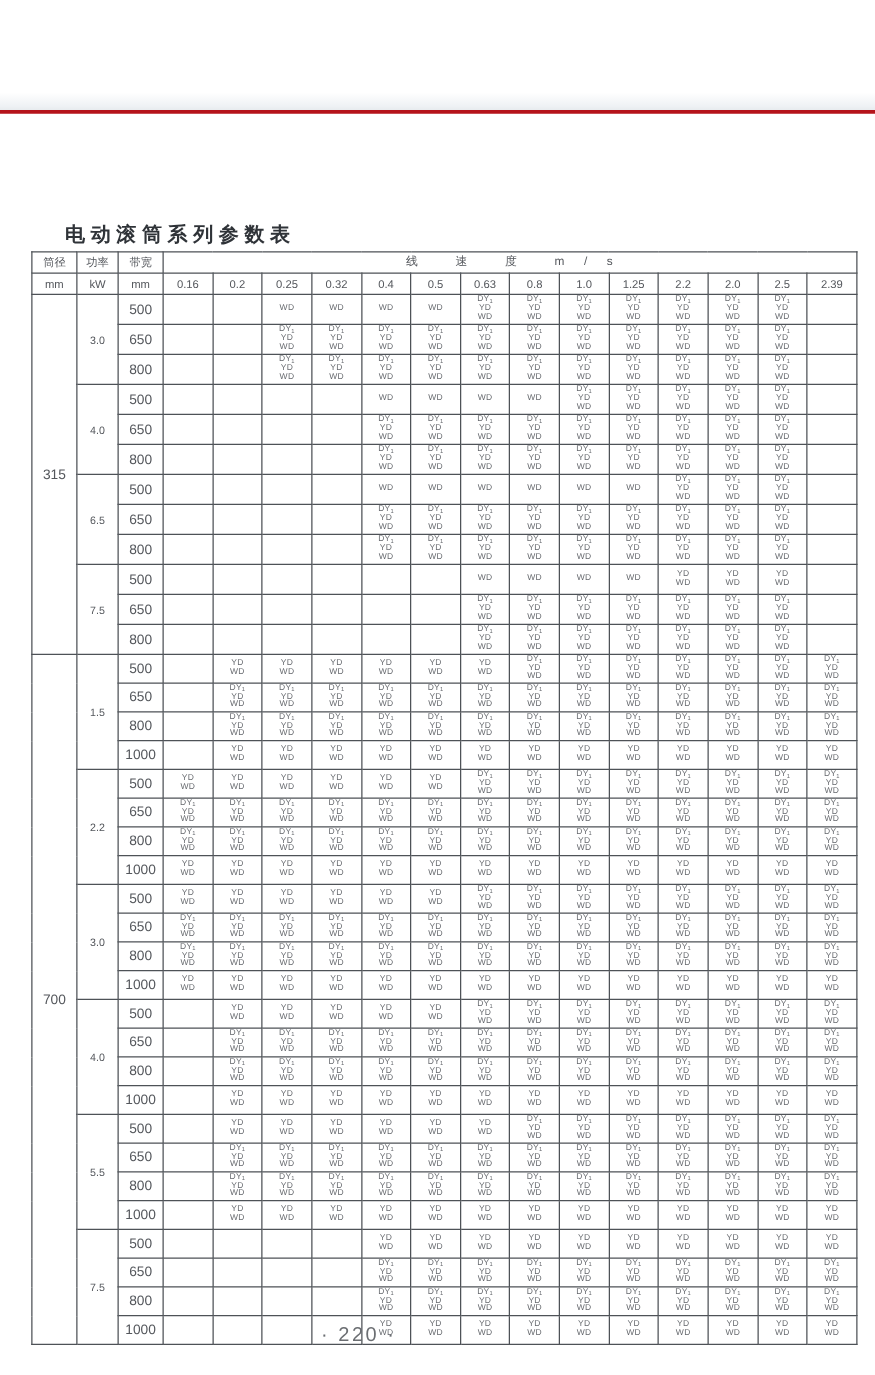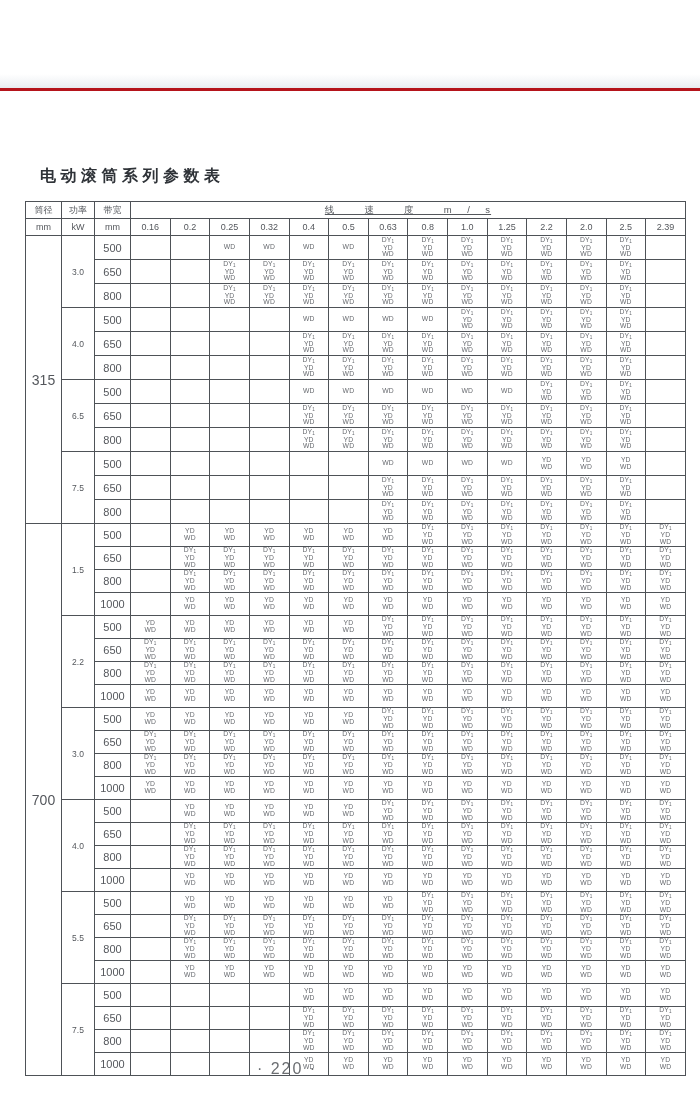--- a/index.html
+++ b/index.html
@@ -4,31 +4,31 @@
 <style>
   html,body{margin:0;padding:0;}
   body{
     width:700px;height:1100px;position:relative;background:#ffffff;
     font-family:"Liberation Sans","DejaVu Sans",sans-serif;
     overflow:hidden;
   }
   .pre-rule{position:absolute;left:0;top:74px;width:700px;height:14px;
     background:linear-gradient(180deg,#ffffff 0%,#eef1f4 80%,#e7ebee 100%);}
   .red-rule{position:absolute;left:0;top:88px;width:700px;height:3px;background:#b5141b;}
-  .title{position:absolute;left:40px;top:166px;margin:0;
+  .title{position:absolute;left:40px;top:166px;margin:12px;
     font-size:16px;font-weight:bold;letter-spacing:4.5px;color:#2f3338;}
   .table-wrap{position:absolute;left:25px;top:201px;}
   #ptable{border-collapse:collapse;table-layout:fixed;width:660px;}
   #ptable th,#ptable td{border:1px solid #4e5257;padding:0;margin:0;
     text-align:center;vertical-align:middle;font-weight:normal;overflow:hidden;}
   #ptable thead th{font-size:9px;color:#54575c;height:16px;line-height:10px;}
-  #ptable th.speed-title{white-space:pre;font-size:9.5px;letter-spacing:1px;color:#54575c;text-decoration:underline;}
+  #ptable th.speed-title{white-space:pre;font-size:9.5px;letter-spacing:1px;color:#54575c;}
   tr.s0>td{height:23px;}
   tr.s1>td{height:22px;}
-  td.dia{font-size:14px;color:#54575c;}
+  td.dia{font-size:11px;color:#54575c;}
   td.pow{font-size:8.5px;color:#54575c;}
   td.bw{font-size:11px;color:#54575c;}
   td.cell{font-size:6.8px;color:#66696e;}
   td.cell .ln{line-height:6.9px;letter-spacing:0.2px;}
   td.cell .sub{font-size:4.6px;display:inline-block;transform:translateY(1px);}
   .page-number{position:absolute;left:0;top:1060px;width:574px;text-align:center;
     font-size:16px;color:#6b6e72;letter-spacing:2px;}
 </style>
 </head>
 <body>

